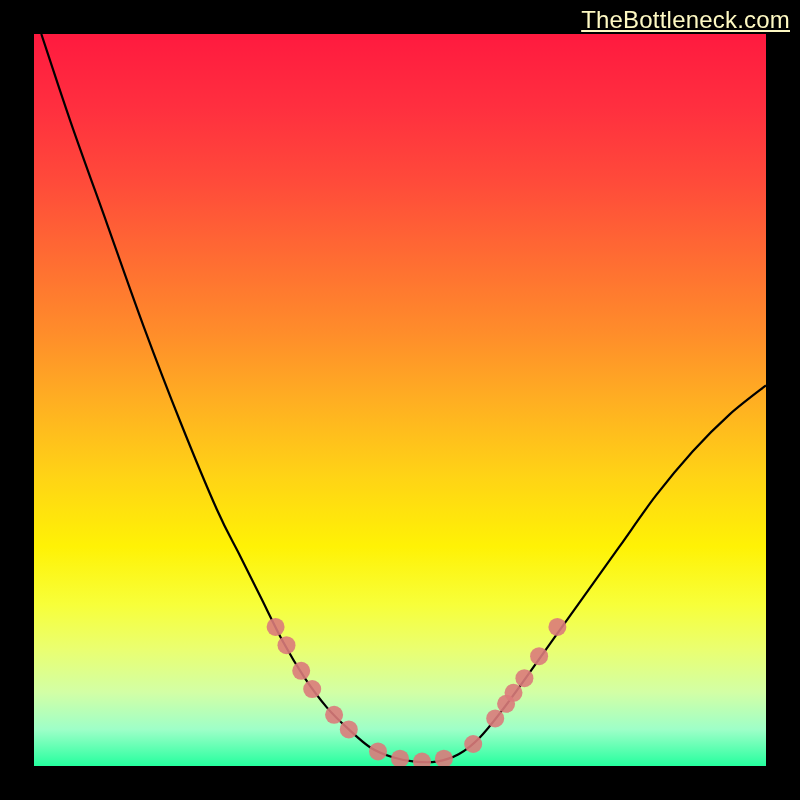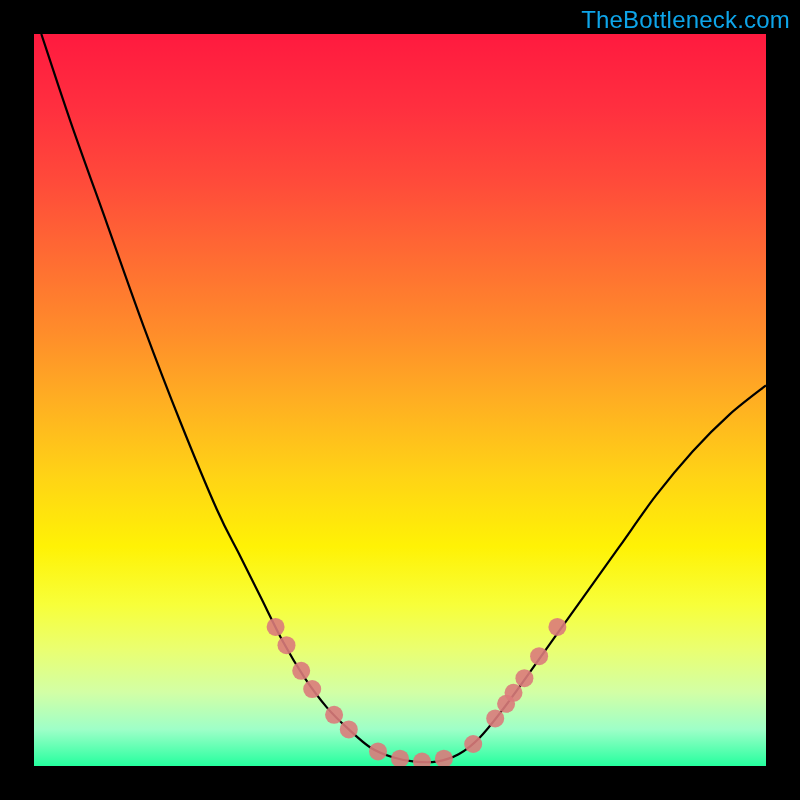--- a/index.html
+++ b/index.html
@@ -44,25 +44,26 @@
       #eaff70 84%,
       #d2ffa6 90%,
       #9effc8 95%,
       #25ff9e 100%
     );
   }
   .watermark {
     position: absolute;
     top: 6px;
     right: 10px;
-    color: #0ea5e9;
+    color: #fef9c3;
     font-size: 24px;
     font-weight: 500;
     letter-spacing: 0.2px;
     user-select: none;
+    text-decoration: underline;
   }
   svg.curve {
     position: absolute;
     left: 0; top: 0;
     width: 732px;
     height: 732px;
   }
 </style>
 </head>
 <body>

